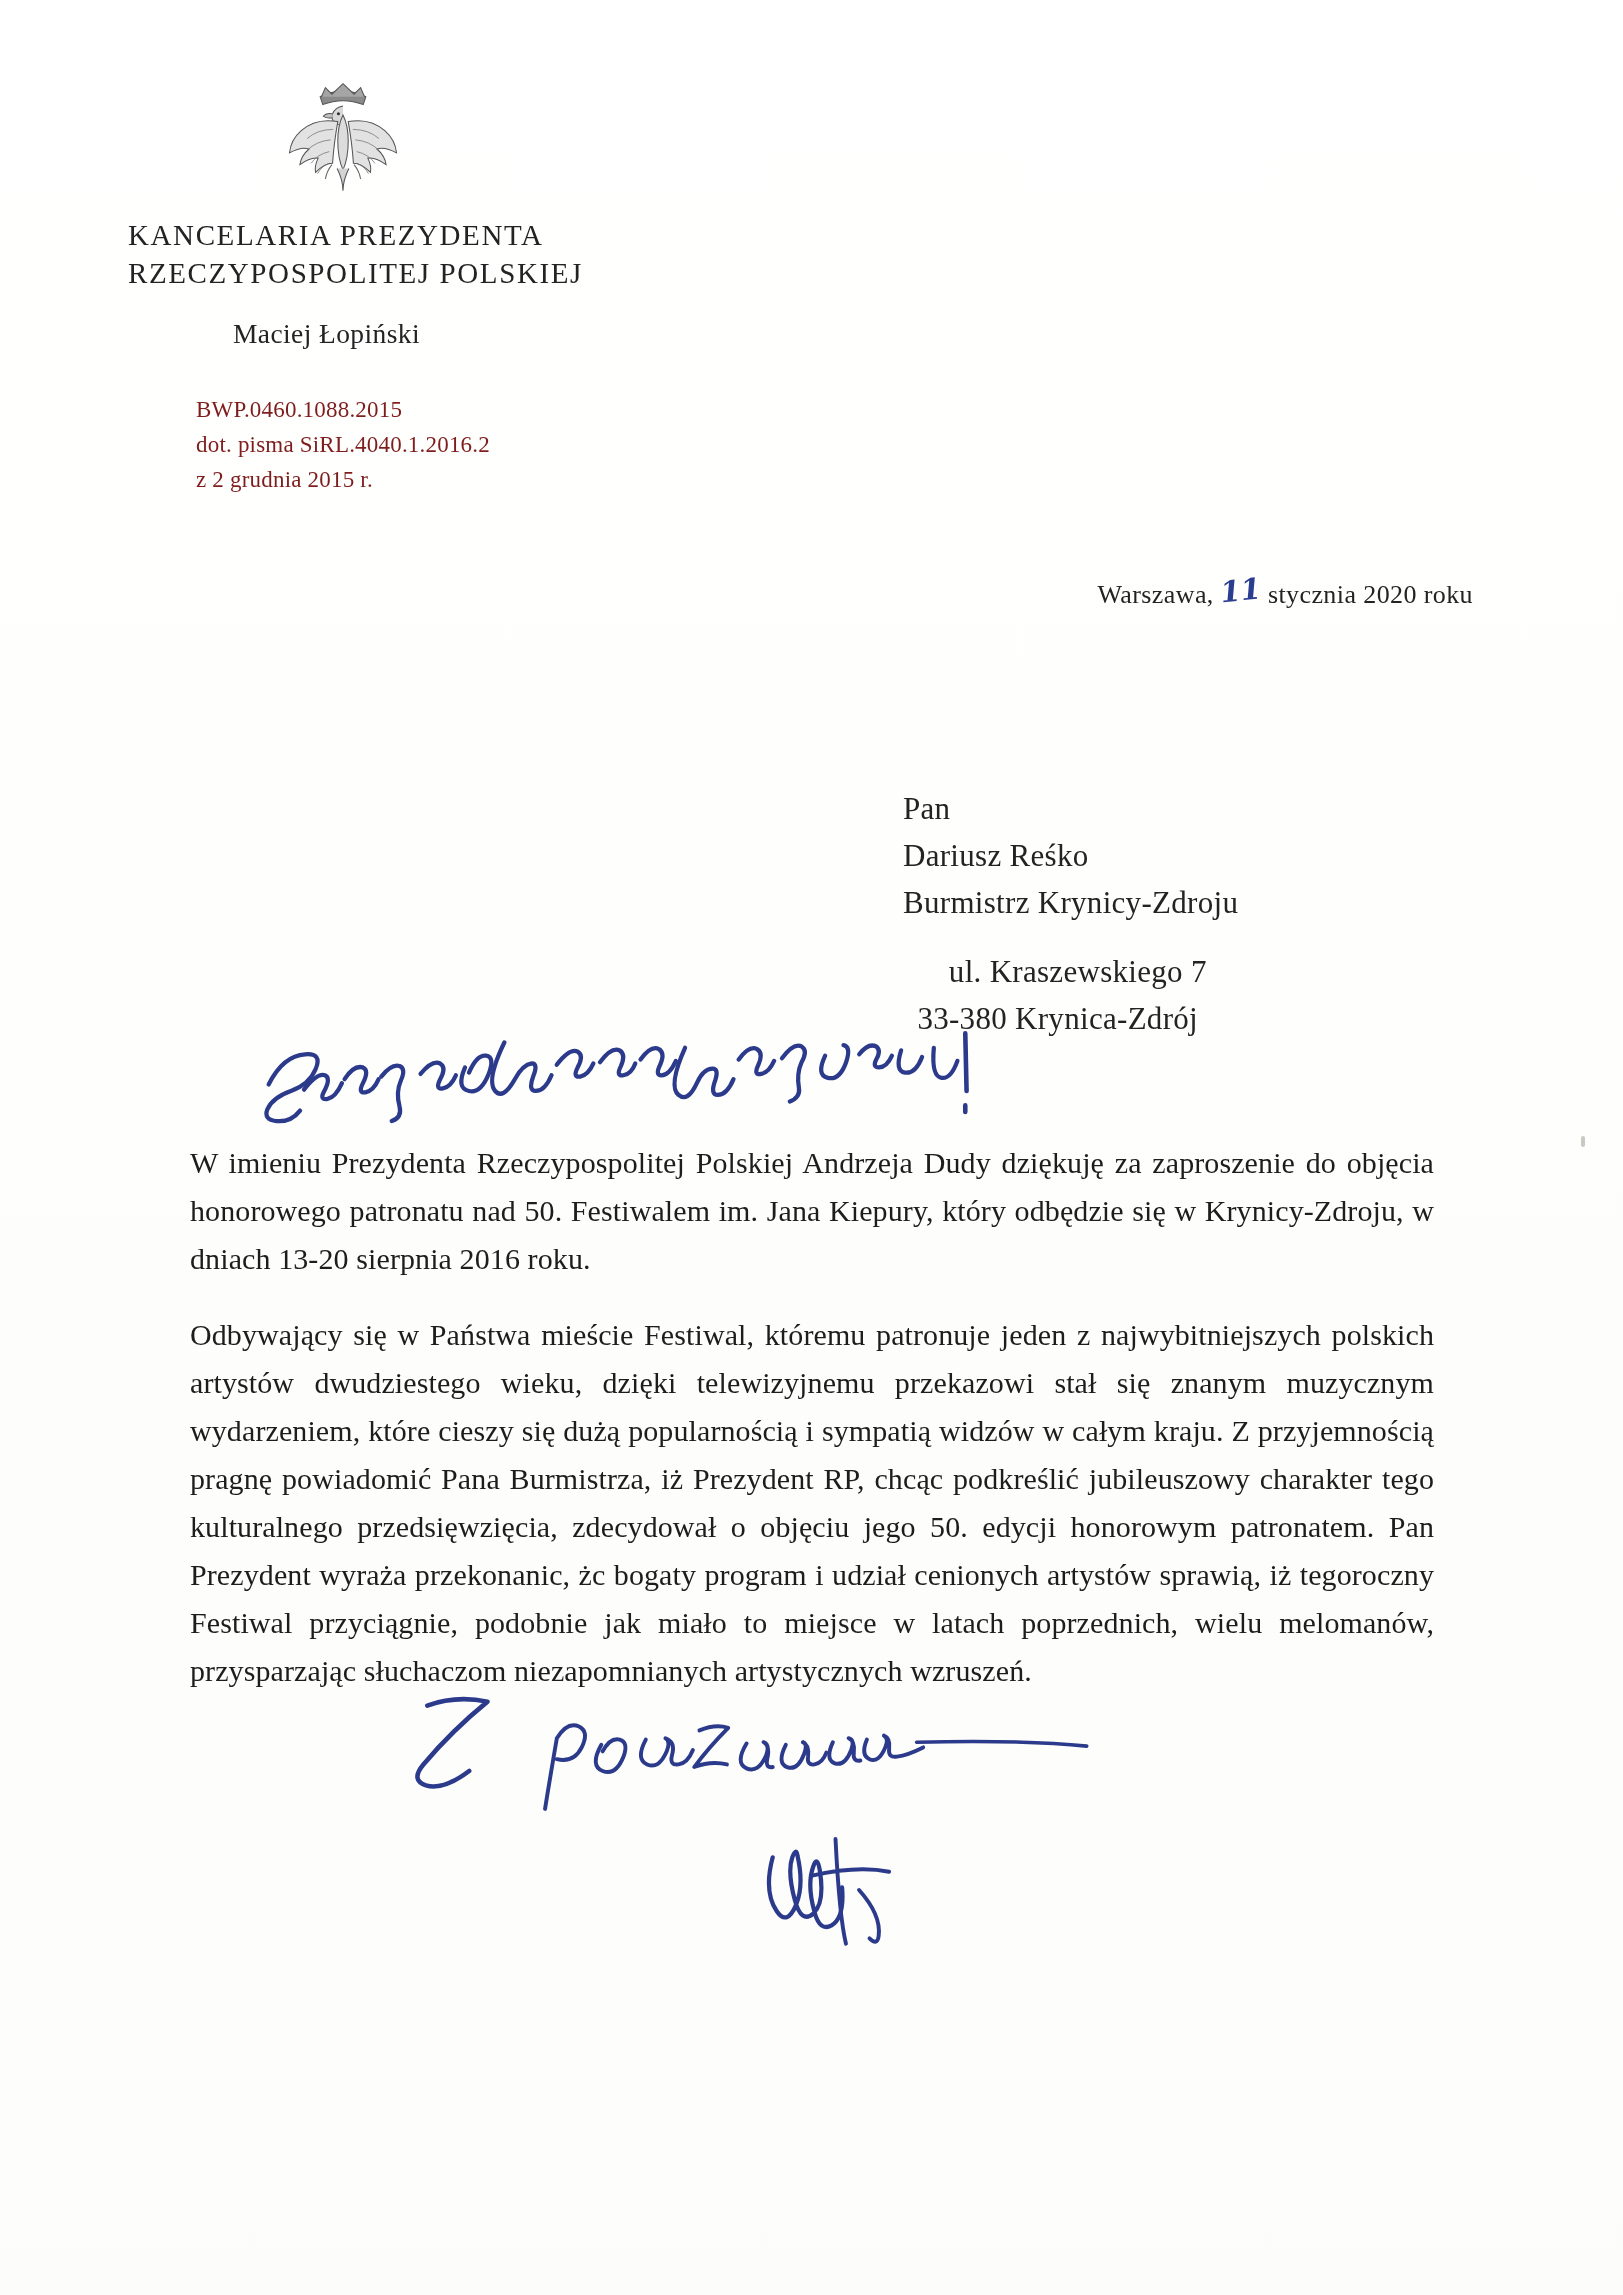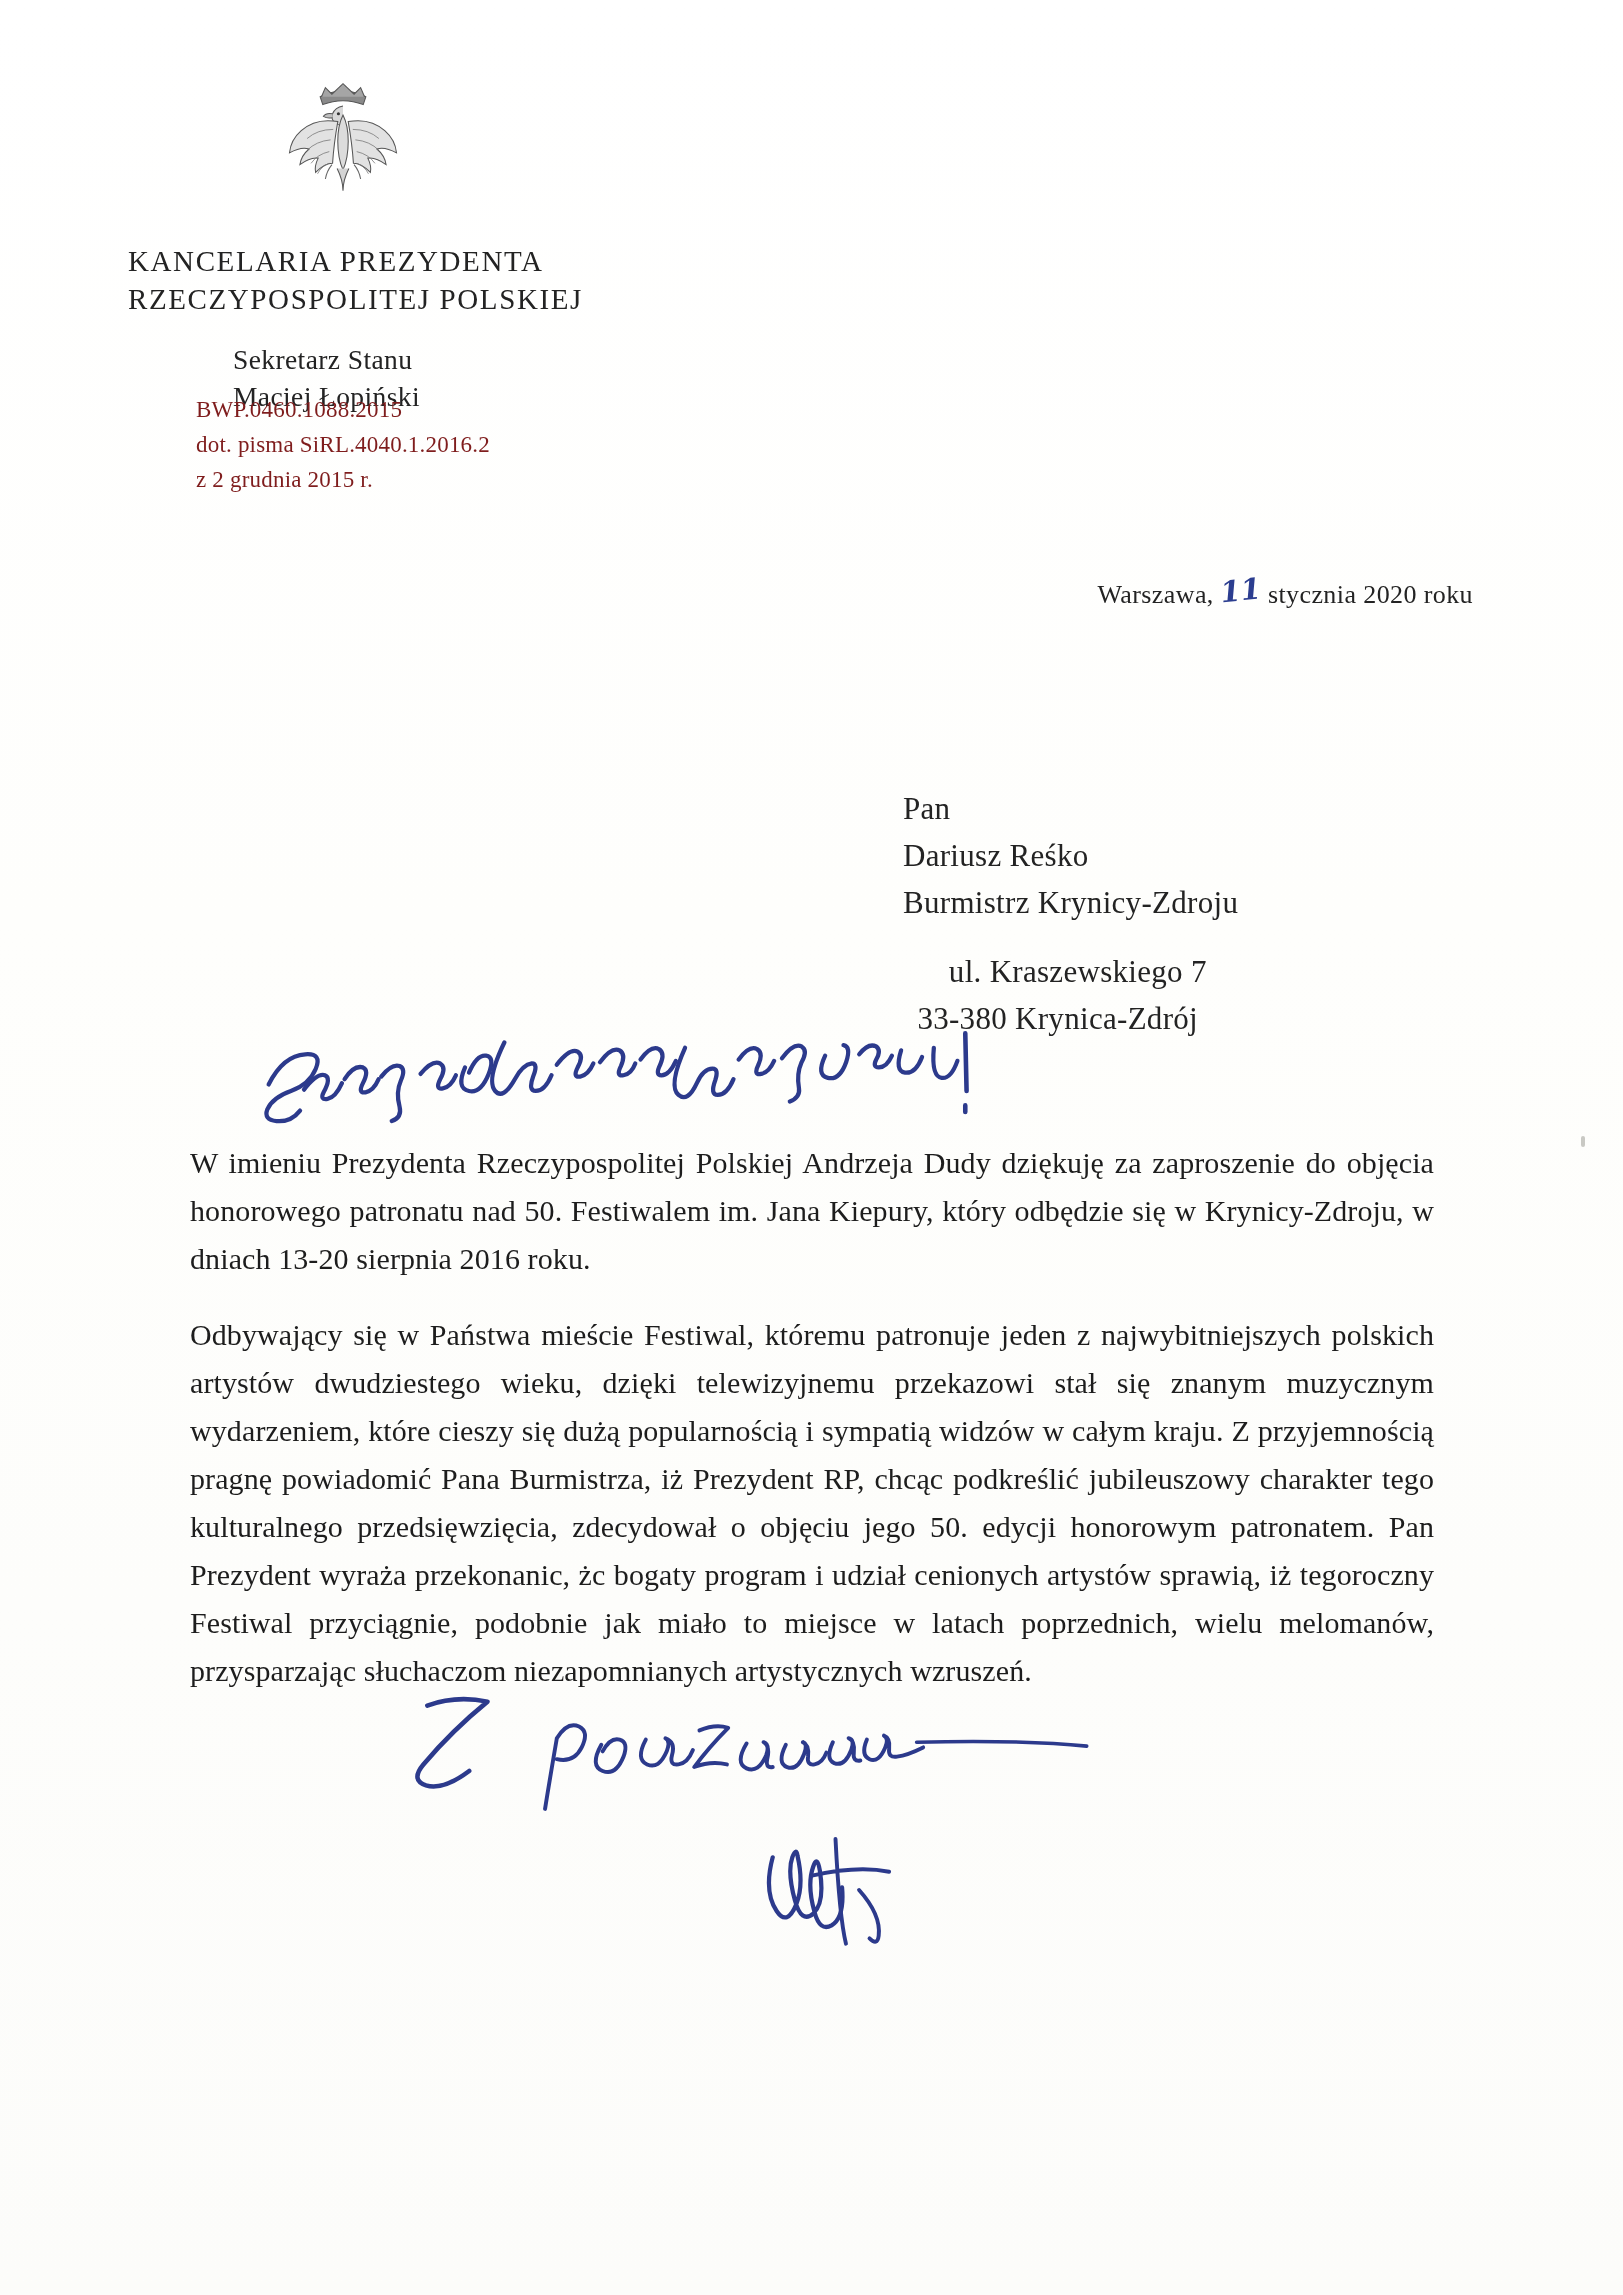--- a/index.html
+++ b/index.html
@@ -35,21 +35,20 @@
     top: 69px;
     width: 124px;
     height: 128px;
   }
 
   .letterhead {
     position: absolute;
     left: 128px;
     top: 216px;
     width: 720px;
-    margin-top: 26px;
   }
   .lh-line {
     font-family: "Liberation Serif", serif;
     font-size: 29px;
     letter-spacing: 1.6px;
     line-height: 1.32;
     color: #232323;
     white-space: nowrap;
   }
   .office-role {
@@ -176,21 +175,20 @@
         <path d="M86 152 q9 18 9 34 q0 -16 9 -34" fill="#d4d4d4" stroke="#555"></path>
         <path d="M78 146 q-8 10 -10 22 M112 146 q8 10 10 22" stroke="#666"></path>
       </g>
     </svg>
   </div>
 
   <div class="letterhead">
     <div class="lh-line">KANCELARIA  PREZYDENTA</div>
     <div class="lh-line">RZECZYPOSPOLITEJ  POLSKIEJ</div>
     <div class="office-role">
-      <div>Sekretarz Stanu</div>
       <div>Maciej Łopiński</div>
     </div>
   </div>
 
   <div class="refblock">
     <div>BWP.0460.1088.2015</div>
     <div>dot. pisma  SiRL.4040.1.2016.2</div>
     <div>z 2 grudnia 2015 r.</div>
   </div>
 

